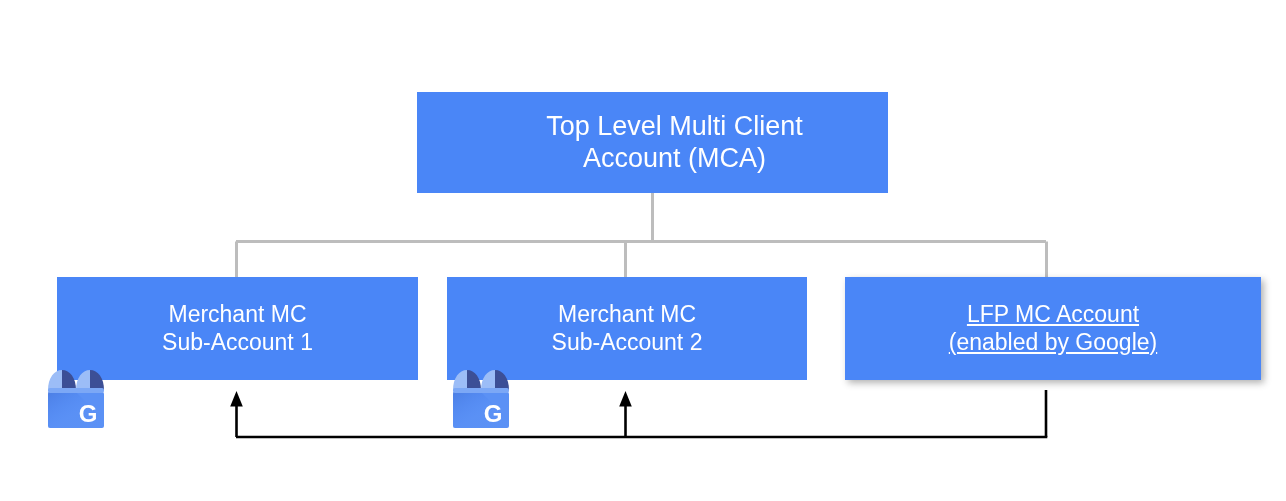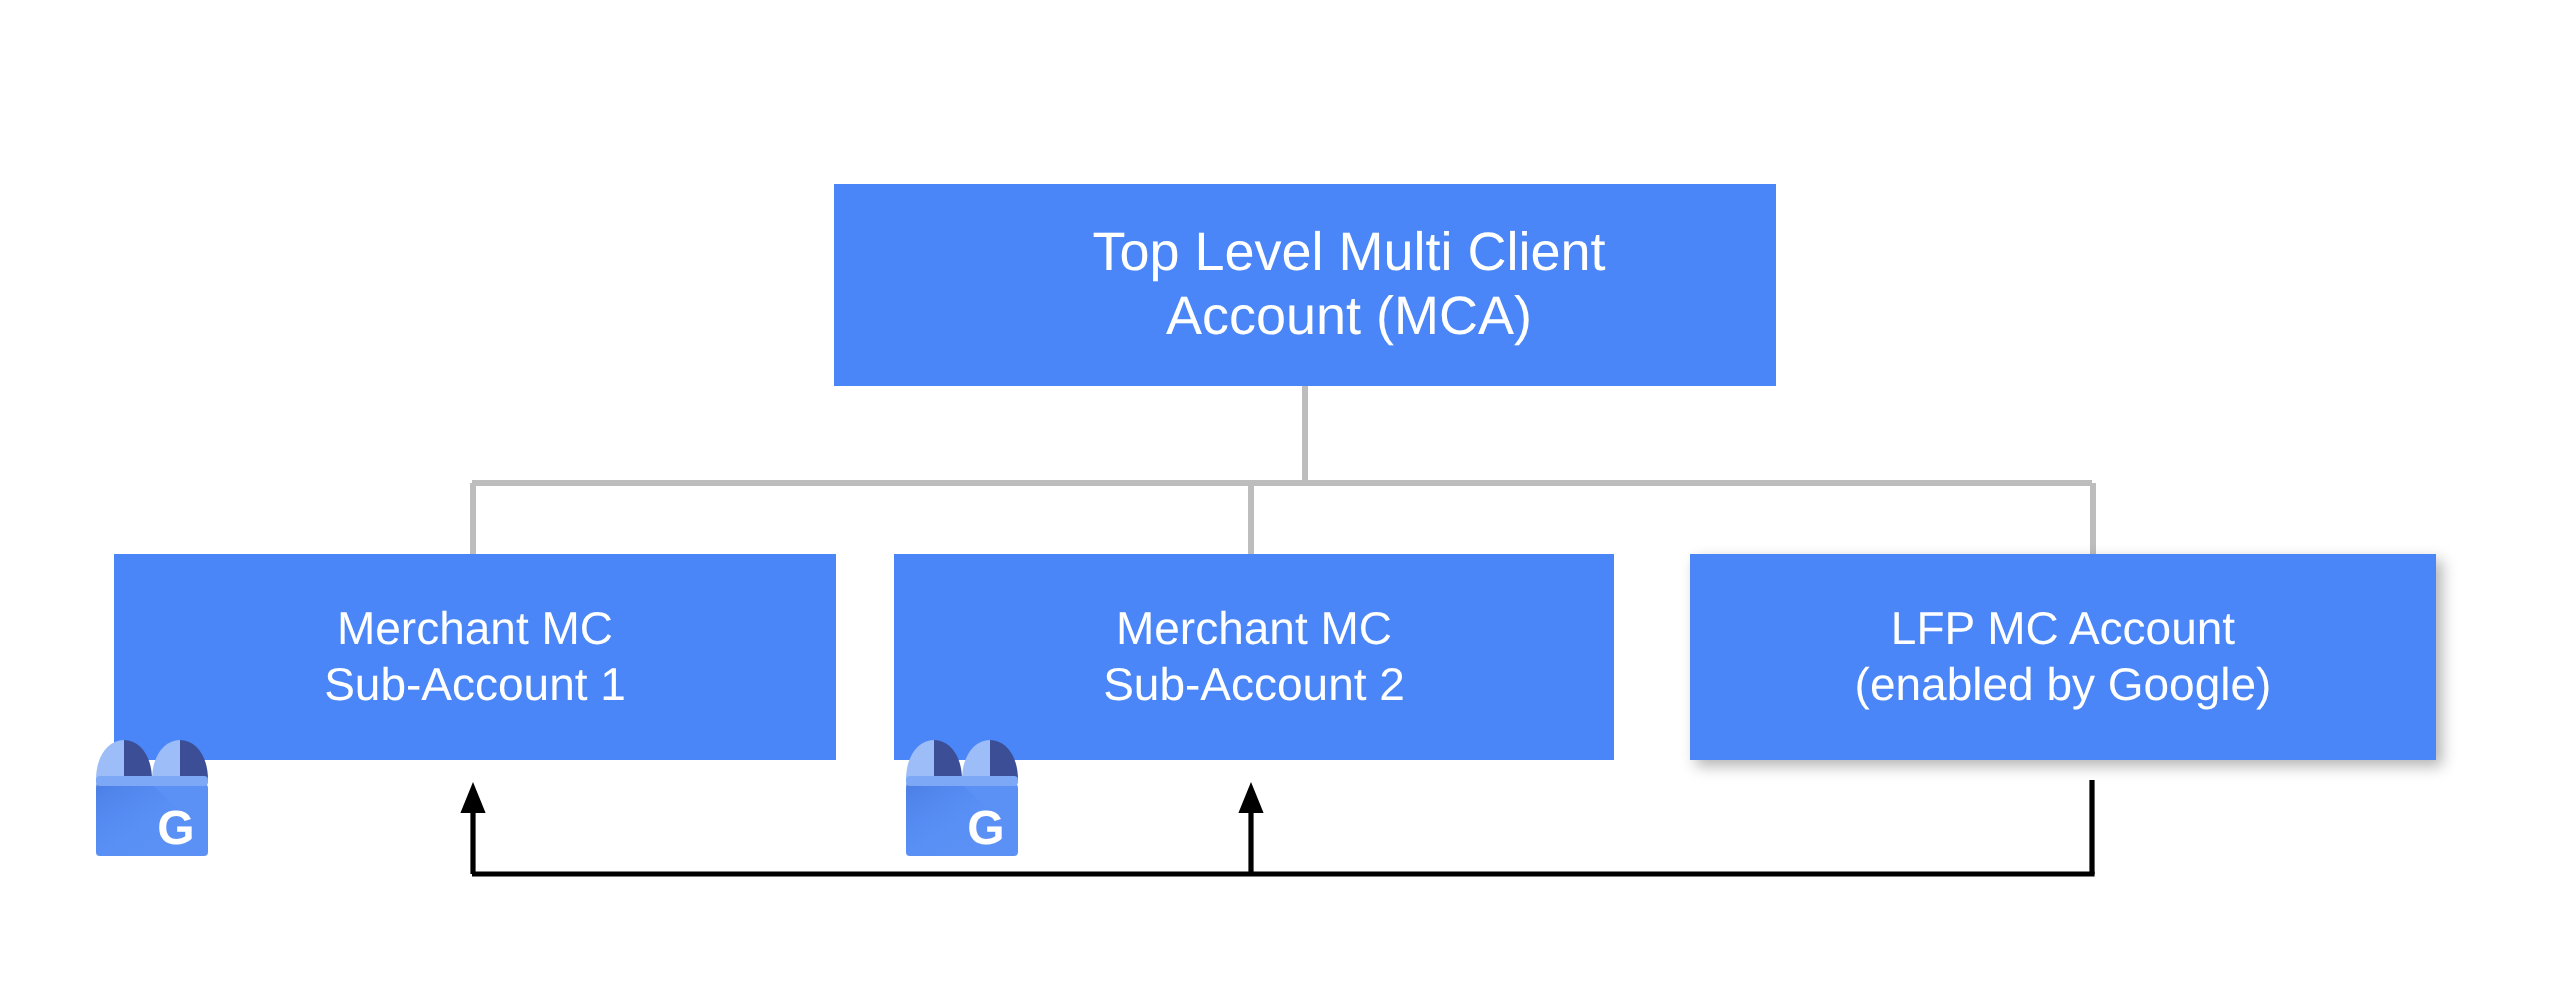--- a/index.html
+++ b/index.html
@@ -41,22 +41,23 @@
   }
   .node-sub {
     top: 277px;
     height: 103px;
     font-size: 23px;
   }
   .node-sub1 { left: 57px;  width: 361px; }
   .node-sub2 { left: 447px; width: 360px; }
   .node-lfp  {
     left: 845px;
-    width: 373px;
+    width: 416px;
     box-shadow: 3px 3px 7px rgba(0,0,0,0.30);
+    text-decoration: underline;
   }
   svg.wires {
     position: absolute;
     left: 0;
     top: 0;
     width: 1286px;
     height: 501px;
     z-index: 2;
     pointer-events: none;
   }

